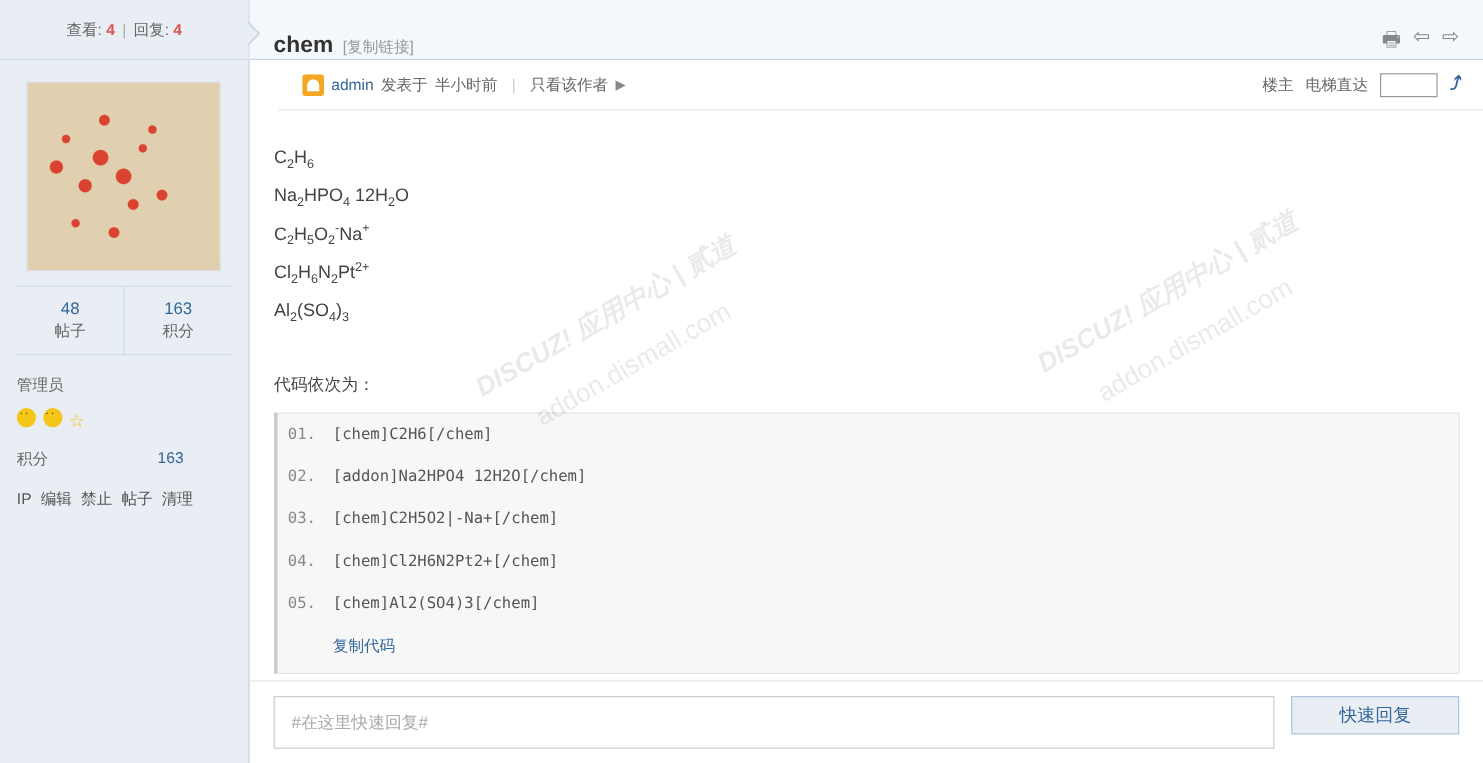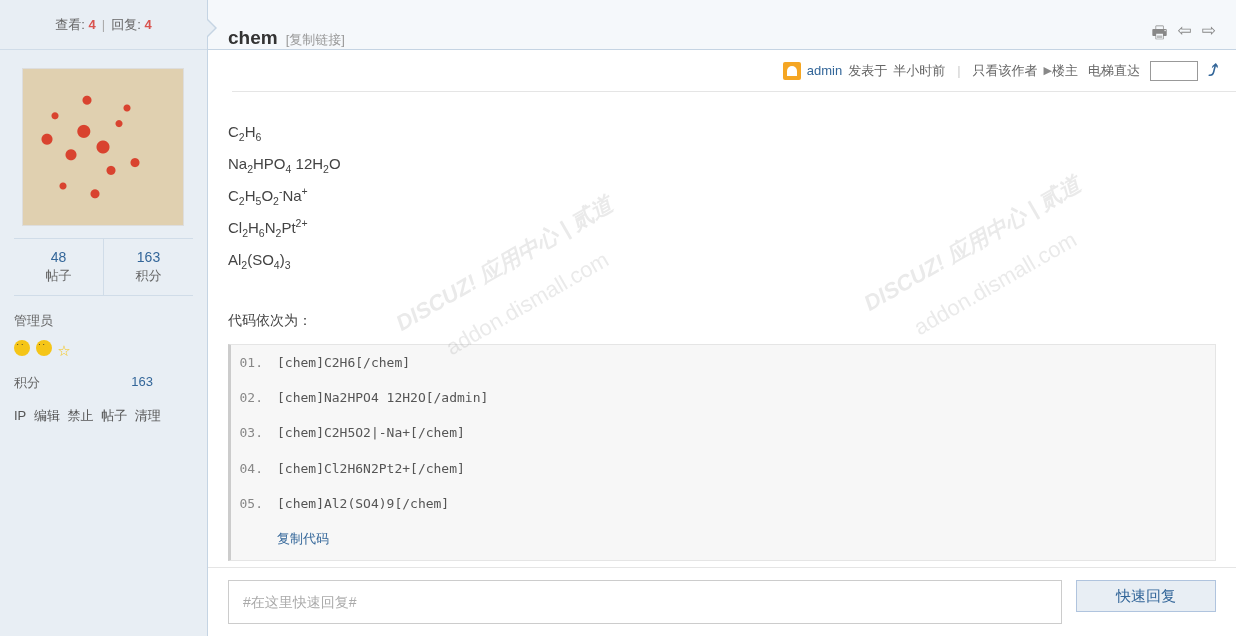--- a/index.html
+++ b/index.html
@@ -52,21 +52,21 @@
     .arrow-left { position: absolute; left: -1px; top: 18px; width: 0; height: 0; border-top: 10px solid transparent; border-bottom: 10px solid transparent; border-left: 10px solid #c5d4e3; z-index:2;}
     .arrow-left::after { content:''; position:absolute; left:-11px; top:-9px; border-top: 9px solid transparent; border-bottom: 9px solid transparent; border-left: 9px solid #e8eef4;}
     
     .post-header { height: 50px; display: flex; align-items: flex-end; justify-content: space-between; padding: 0 20px; border-bottom: 1px solid #c5d4e3; background: #f5f8fb; }
     .post-title { display: flex; align-items: baseline; gap: 8px; }
     .post-title h1 { font-size: 19px; color: #333; font-weight: bold; }
     .copy-link { color: #999; font-size: 13px; }
     .header-icons { display: flex; gap: 10px; color: #888; }
     .header-icons span { cursor: pointer; font-size: 17px; }
     
-    .post-meta { height: 42px; display: flex; align-items: center; justify-content: flex-end; padding: 0 20px; border-bottom: 1px solid #e5e5e5; font-size: 13px; margin-left: 24px; }
+    .post-meta { height: 42px; display: flex; align-items: center; justify-content: space-between; padding: 0 20px; border-bottom: 1px solid #e5e5e5; font-size: 13px; margin-left: 24px; }
     .meta-left { display: flex; align-items: center; gap: 6px; color: #666; }
     .user-icon { width:18px; height:18px; background:#f5a623; border-radius:2px; display:inline-flex; align-items:center; justify-content:center; }
     .user-icon::after{ content:''; width:10px; height:10px; border-radius:50% 50% 0 0; background:#fff; }
     .username { color: #336699; }
     .meta-sep { color: #ccc; margin: 0 6px; }
     .only-author { color: #666; }
     .triangle { color: #888; font-size: 11px; }
     .meta-right { display: flex; align-items: center; gap: 10px; color: #666; }
     .floor-input { width: 48px; height: 20px; border: 1px solid #999; }
     .lift-icon { color: #336699; font-size: 16px; font-weight:bold; font-style:italic; }
@@ -191,33 +191,33 @@
 
       <div class="section-label">代码依次为：</div>
 
       <div class="code-block">
         <div class="code-line">
             <span class="ln">01.</span>
             <span class="code">[chem]C2H6[/chem]</span>
           </div>
         <div class="code-line">
             <span class="ln">02.</span>
-            <span class="code">[chem]Na2HPO4 12H2O[/admin]</span>
+            <span class="code">[addon]Na2HPO4 12H2O[/chem]</span>
           </div>
         <div class="code-line">
             <span class="ln">03.</span>
             <span class="code">[chem]C2H5O2|-Na+[/chem]</span>
           </div>
         <div class="code-line">
             <span class="ln">04.</span>
             <span class="code">[chem]Cl2H6N2Pt2+[/chem]</span>
           </div>
         <div class="code-line">
             <span class="ln">05.</span>
-            <span class="code">[chem]Al2(SO4)9[/chem]</span>
+            <span class="code">[chem]Al2(SO4)3[/chem]</span>
           </div>
         <div class="copy-code"><a href="#">复制代码</a></div>
       </div>
     </div>
 
     <div class="reply-bar">
       <input class="reply-input" placeholder="#在这里快速回复#" style="">
       <button class="reply-btn">快速回复</button>
     </div>
   </div>

